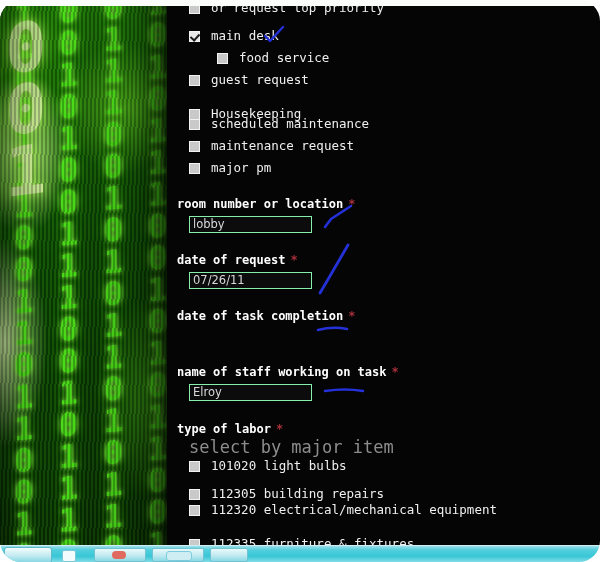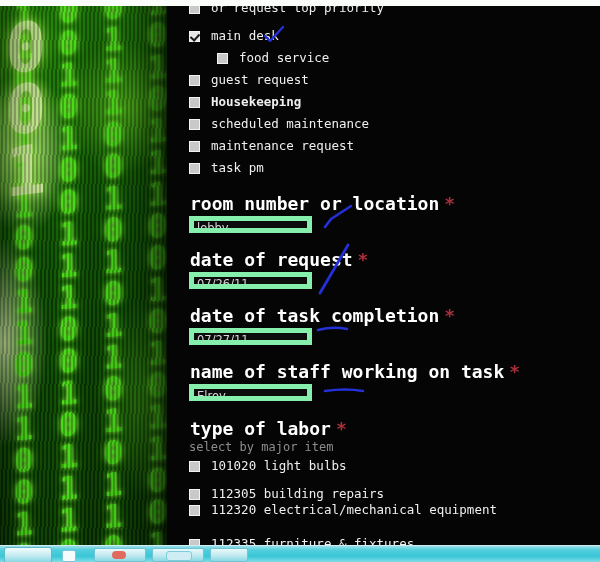--- a/index.html
+++ b/index.html
@@ -1,20 +1,20 @@
 <!DOCTYPE html>
 <html><head>
 <meta charset="utf-8">
 <style>
   html,body{margin:0;padding:0;background:#ffffff;}
   body{
     width:600px;height:562px;overflow:hidden;position:relative;
     font-family:"DejaVu Sans Mono","Liberation Mono",monospace;
   }
-  #screen{position:absolute;inset:0;width:600px;height:562px;overflow:hidden;background:#fdfdfb;}
+  #screen{position:absolute;inset:0;width:600px;height:562px;overflow:hidden;background:#fdfdfb;border-radius:21px;}
 
   
   .top-strip{position:absolute;left:0;top:0;width:600px;height:8px;background:#fbfdfa;}
 
   
   .wallpaper{
     position:absolute;left:0;top:6px;width:167px;height:539px;overflow:hidden;
     background:#041000;
   }
   .wp-layer{position:absolute;inset:-10px;}
@@ -69,31 +69,31 @@
   .cbox.checked:after{
     content:"";position:absolute;left:2px;top:0px;width:4px;height:7px;
     border:solid #1b1b1b;border-width:0 2px 2px 0;transform:rotate(42deg);
   }
   .cblabel{
     position:absolute;left:44px;top:1px;
     font-size:12.5px;line-height:16px;color:#efefef;white-space:nowrap;
   }
 
   .fieldlabel{
-    position:absolute;left:23px;font-size:18px;line-height:16px;
+    position:absolute;left:10px;font-size:12px;line-height:16px;
     font-weight:700;color:#ffffff;white-space:nowrap;
   }
   .req{color:#a8303a;font-weight:700;padding-left:5px;}
   .sublabel{
-    position:absolute;left:22px;font-size:12px;line-height:16px;
+    position:absolute;left:22px;font-size:17px;line-height:16px;
     color:#8d8d8d;white-space:nowrap;
   }
   .inputbox{
     position:absolute;left:22px;width:123px;height:17px;
-    background:#0c0c0c;border:5px solid #86efac;box-sizing:border-box;
+    background:#0c0c0c;border:1px solid #86efac;box-sizing:border-box;
     font-family:"DejaVu Sans","Liberation Sans",sans-serif;
     font-size:11.5px;line-height:15px;color:#d8d8d8;
     padding:0 16px 0 3px;white-space:nowrap;overflow:hidden;
   }
 
   
   .ann{position:absolute;pointer-events:none;}
 
   
   .taskbar{
@@ -162,52 +162,51 @@
         <span class="cblabel">main desk</span>
       </div>
       <div class="row" style="top:43px;margin-left:28px;">
         <span class="cbox"></span>
         <span class="cblabel">food service</span>
       </div>
       <div class="row" style="top:65px;padding-left:48px;">
         <span class="cbox"></span>
         <span class="cblabel">guest request</span>
       </div>
-      <div class="row" style="top:87px;font-weight:bold;">
+      <div class="row" style="top:99px;">
         <span class="cbox"></span>
         <span class="cblabel">Housekeeping</span>
       </div>
       <div class="row" style="top:109px;">
         <span class="cbox"></span>
         <span class="cblabel">scheduled maintenance</span>
       </div>
       <div class="row" style="top:131px;">
         <span class="cbox"></span>
         <span class="cblabel">maintenance request</span>
       </div>
       <div class="row" style="top:153px;">
         <span class="cbox"></span>
-        <span class="cblabel">task pm</span>
+        <span class="cblabel">major pm</span>
       </div>
     </div>
 
     <div class="fieldlabel" style="top:190px;">
       <span>room number or location</span><span class="req">*</span>
     </div>
     <div class="inputbox" style="top:210px;" placeholder="">lobby</div>
 
     <div class="fieldlabel" style="top:246px;">
       <span>date of request</span><span class="req">*</span>
     </div>
     <div class="inputbox" style="top:266px;" placeholder="mm/dd/yy">07/26/11</div>
 
     <div class="fieldlabel" style="top:302px;">
       <span>date of task completion</span><span class="req">*</span>
     </div>
-    <div class="inputbox" style="top:322px;" placeholder="mm/dd/yy">07/27/11</div>
 
     <div class="fieldlabel" style="top:358px;">
       <span>name of staff working on task</span><span class="req">*</span>
     </div>
     <div class="inputbox" style="top:378px;" placeholder="">Elroy</div>
 
     <div class="fieldlabel" style="top:415px;">
       <span>type of labor</span><span class="req">*</span>
     </div>
     <div class="sublabel" style="top:433px;">select by major item</div>

